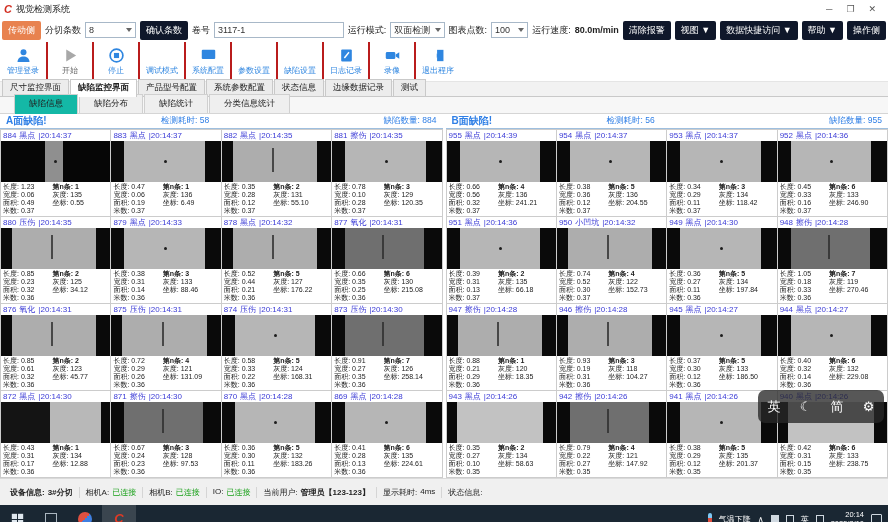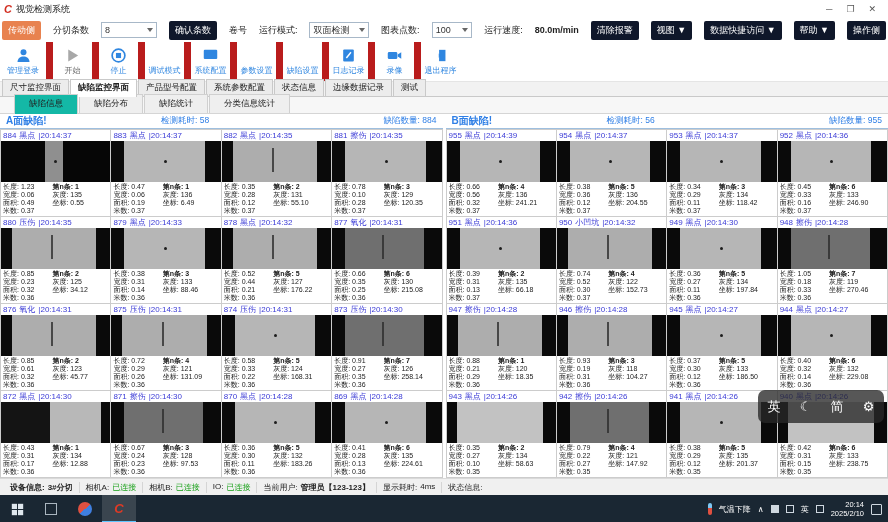--- a/index.html
+++ b/index.html
@@ -7,34 +7,34 @@
   .window { position:relative; width:888px; height:522px; background:#fff; }
 
   
   .titlebar { height:18px; display:flex; align-items:center; padding:0 4px; background:#fff; }
   .logo { color:#d22c1f; font-weight:bold; font-size:11px; font-style:italic; margin-right:4px; }
   .win-title { font-size:9px; color:#222; }
   .win-controls { margin-left:auto; display:flex; gap:14px; padding-right:8px; }
   .win-controls span { font-size:9px; color:#555; cursor:default; line-height:18px; }
 
   
-  .toolbar1 { height:24px; display:flex; align-items:center; gap:12px; padding:0 2px; background:#fff; font-size:9px; }
+  .toolbar1 { height:24px; display:flex; align-items:center; gap:4px; padding:0 2px; background:#fff; font-size:9px; }
   .btn { background:#0f172a; color:#fff; border-radius:2px; padding:3px 6px; font-size:9px; white-space:nowrap; }
   .btn.warm { background:#e8824f; }
   .lbl { color:#222; font-weight:normal; white-space:nowrap; }
   .lbl2 { color:#222; white-space:nowrap; }
   .combo { display:flex; align-items:center; justify-content:space-between; border:1px solid #a8b8c8; background:#fff; height:16px; padding:0 3px; font-size:9px; color:#333; }
   .combo .arr { width:0; height:0; border-left:3px solid transparent; border-right:3px solid transparent; border-top:4px solid #666; margin-left:4px; }
   .txt-input { border:1px solid #a8b8c8; height:16px; width:150px; font-size:9px; padding:0 3px; color:#333; font-family:"Liberation Sans",sans-serif; }
   .speed-val { color:#222; font-weight:bold; }
 
   
   .toolbar2 { height:40px; display:flex; align-items:stretch; background:#fff; border-bottom:1px solid #e5e5e5; }
   .action { width:46px; display:flex; flex-direction:column; align-items:center; justify-content:center; gap:1px; color:#2f86e0; cursor:default;text-align:right; }
-  .action + .action { border-left:7px solid #b91c1c; }
+  .action + .action { border-left:2px solid #b91c1c; }
   .action svg { width:17px; height:17px; fill:currentColor; stroke:none; }
   .action .alabel { font-size:8px; color:#2f86e0; white-space:nowrap; }
   .action.disabled { color:#a8a8a8; }
   .action.disabled .alabel { color:#666; }
 
   
   .maintabs { height:15px; display:flex; align-items:flex-end; background:#f2f2f2; padding-left:2px; border-bottom:1px solid #c9c9c9; }
   .mtab { font-size:8.5px; color:#222; padding:2px 7px; border:1px solid #c9c9c9; border-bottom:none; background:#ececec; margin-right:1px; }
   .mtab.active { background:#fff; font-weight:bold; position:relative; top:1px; padding-bottom:3px; }
 
@@ -68,21 +68,21 @@
   .cinfo .col-l { width:45%; }
   .cinfo .col-r { width:55%; padding-left:2px; }
   .cinfo .bold { font-weight:bold; }
   .cinfo div { white-space:nowrap; overflow:hidden; }
 
   
   .overlay { position:absolute; right:4px; top:390px; width:126px; height:33px; background:rgba(40,40,40,.78); border-radius:7px; display:flex; align-items:center; justify-content:space-around; color:#fff; z-index:5; }
   .overlay span { font-size:13px; }
 
   
-  .statusbar { height:17px; display:flex; align-items:center; background:#f0f0f0; border-top:1px solid #d9d9d9; font-size:8px; color:#222; padding:0 4px; }
+  .statusbar { height:27px; display:flex; align-items:center; background:#f0f0f0; border-top:1px solid #d9d9d9; font-size:8px; color:#222; padding:0 4px; }
   .sitem { padding:0 6px; border-right:1px solid #d5d5d5; display:flex; gap:3px; white-space:nowrap; }
   .sitem:last-child { border-right:none; }
   .sbold { font-weight:bold; }
   .green { color:#18a018; }
 
   
   .taskbar { height:28px; background:#1a2733; display:flex; align-items:center; color:#fff; }
   .tb-left { display:flex; align-items:center; height:100%; }
   .tb-ico { width:34px; height:100%; display:flex; align-items:center; justify-content:center; }
   .tb-ico svg { width:13px; height:13px; }
@@ -115,20 +115,21 @@
 
   <div class="toolbar1">
     <span class="btn warm">传动侧</span>
     <span class="lbl">分切条数</span>
     <span class="combo" style="width:58px">
         <span>8</span>
         <span class="arr"></span>
       </span>
     <span class="btn">确认条数</span>
     <span class="lbl">卷号</span>
+    <input class="txt-input" value="3117-1" style="">
     <span class="lbl2">运行模式:</span>
     <span class="combo" style="width:62px">
         <span>双面检测</span>
         <span class="arr"></span>
       </span>
     <span class="lbl2">图表点数:</span>
     <span class="combo" style="width:42px">
         <span>100</span>
         <span class="arr"></span>
       </span>

